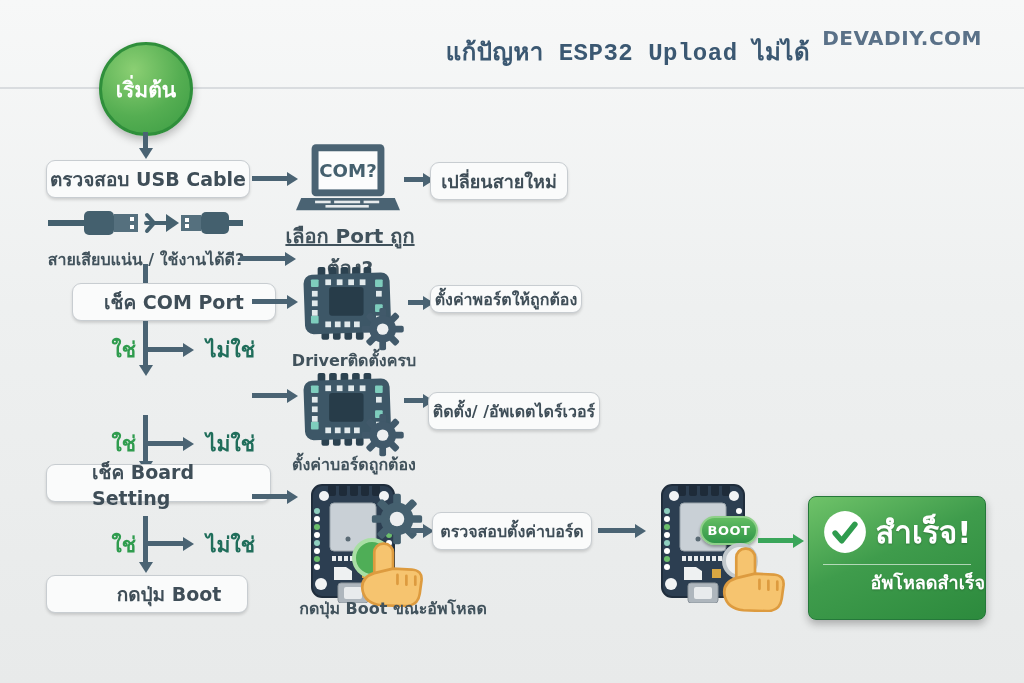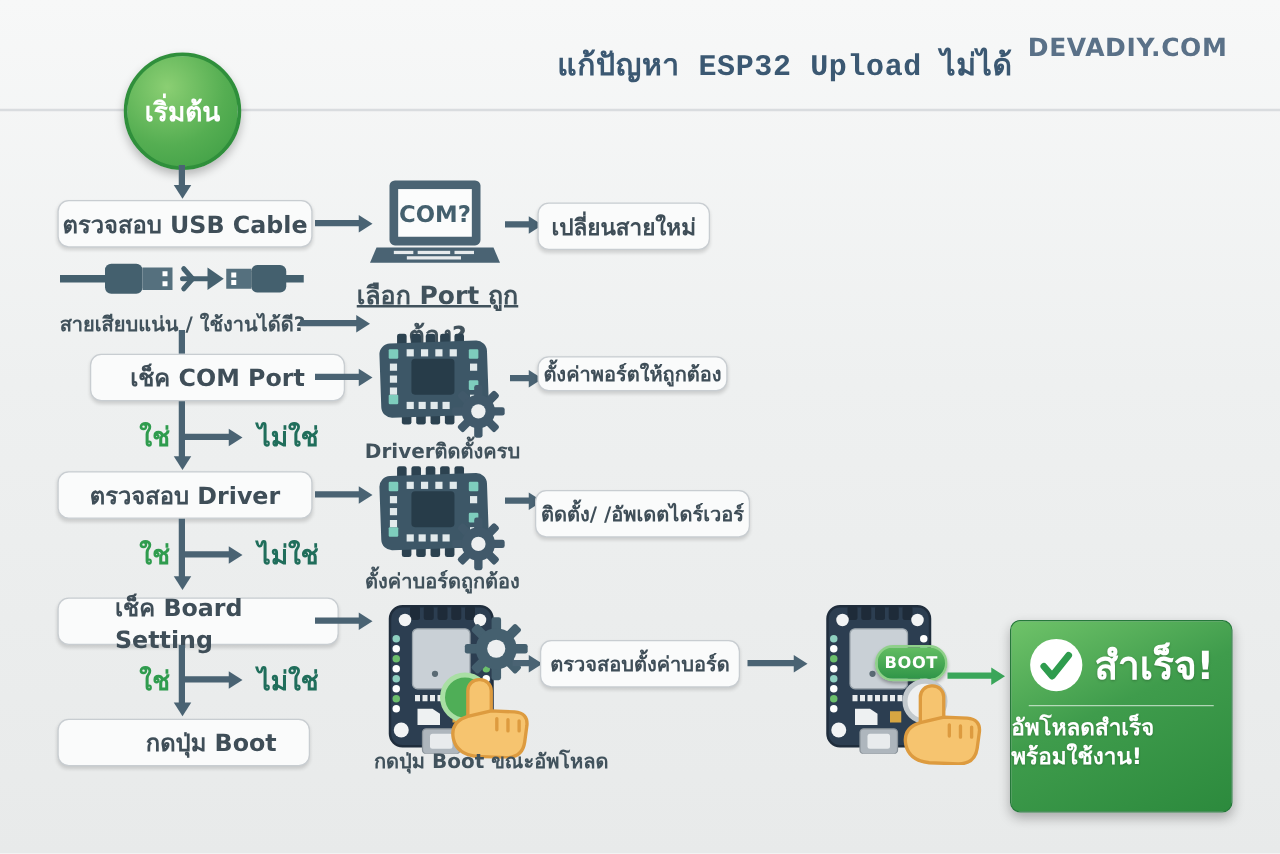--- a/index.html
+++ b/index.html
@@ -40,24 +40,24 @@
   .bootpill{
     position:absolute;left:700px;top:516px;width:58px;height:29px;border-radius:15px;
     background:linear-gradient(180deg,#63bd62,#2f9548);border:2px solid #8fd08a;
     box-shadow:0 2px 3px rgba(0,0,0,.3);display:flex;align-items:center;justify-content:center;
     color:#fff;font-size:13px;font-weight:bold;letter-spacing:.5px;box-sizing:border-box;}
   .ring-green{position:absolute;left:352px;top:538px;width:40px;height:40px;border-radius:50%;
     background:#4fae57;border:4px solid #a9dfa4;box-sizing:border-box;}
   .ring-gray{position:absolute;left:722px;top:543px;width:36px;height:36px;border-radius:50%;
     background:#eef0f1;border:4px solid #c2c9cd;box-sizing:border-box;}
   .success{
-    position:absolute;left:808px;top:496px;width:178px;height:154px;border-radius:8px;
+    position:absolute;left:808px;top:496px;width:178px;height:124px;border-radius:8px;
     background:linear-gradient(155deg,#6fc369 0%,#3f9c4c 45%,#2c8a3d 100%);
     border:1px solid #25783a;box-shadow:0 4px 9px rgba(0,0,0,.28);box-sizing:border-box;
-    color:#fff;text-align:left;}
+    color:#fff;text-align:right;}
   .success .hd{display:flex;align-items:center;justify-content:center;gap:9px;margin-top:10px;}
   .success .hd .t{font-size:31px;font-weight:bold;text-shadow:0 1px 2px rgba(0,0,0,.25);}
   .success hr{border:none;border-top:1px solid rgba(255,255,255,.6);margin:7px 14px 6px 14px;}
   .success .ln{font-size:18px;font-weight:600;line-height:1.3;text-shadow:0 1px 2px rgba(0,0,0,.2);}
   .chk{width:44px;height:44px;}
   svg{display:block;}
 </style>
 </head>
 <body>
 
@@ -256,41 +256,38 @@
   <div class="arr h" style="left:408px;top:300px;width:16px;"></div>
   <div class="box fix" style="left:430px;top:285px;width:152px;height:28px;">
     <span>ตั้งค่าพอร์ตให้ถูกต้อง</span>
   </div>
 
   <div class="arr v" style="left:143px;top:321px;height:46px;"></div>
   <div class="arr h" style="left:148px;top:347px;width:36px;"></div>
   <div class="yes" style="left:94px;top:333px;width:42px;text-align:right;">ใช่</div>
   <div class="no" style="left:206px;top:333px;">ไม่ใช่</div>
 
-  <div class="box step" style="left:46px;top:377px;width:204px;height:38px;">
-    <span>ตรวจสอบ Driver</span>
-  </div>
   <div class="arr h" style="left:252px;top:393px;width:36px;"></div>
   <div class="icon" style="left:298px;top:372px;">
     <svg width="112" height="88">
         <use href="#chipgear"></use>
       </svg>
   </div>
   <div class="cap" style="left:276px;top:452px;width:156px;">ตั้งค่าบอร์ดถูกต้อง</div>
   <div class="arr h" style="left:404px;top:398px;width:20px;"></div>
   <div class="box fix" style="left:428px;top:392px;width:172px;height:38px;">
     <span>ติดตั้ง/ /อัพเดตไดร์เวอร์</span>
   </div>
 
   <div class="arr v" style="left:143px;top:415px;height:48px;"></div>
   <div class="arr h" style="left:148px;top:441px;width:36px;"></div>
   <div class="yes" style="left:94px;top:427px;width:42px;text-align:right;">ใช่</div>
   <div class="no" style="left:206px;top:427px;">ไม่ใช่</div>
 
-  <div class="box step" style="left:46px;top:478px;width:225px;height:38px;padding-left:45px;">
+  <div class="box step" style="left:46px;top:464px;width:225px;height:38px;padding-left:45px;">
     <span>เช็ค Board Setting</span>
   </div>
   <div class="arr h" style="left:252px;top:494px;width:36px;"></div>
 
   <div class="icon" style="left:300px;top:483px;">
     <svg width="106" height="120">
         <use href="#esp32"></use>
       </svg>
   </div>
   <div class="icon" style="left:368px;top:490px;">
@@ -342,16 +339,15 @@
       <div class="chk">
         <svg viewBox="0 0 40 40" width="44" height="44">
           <circle cx="20" cy="20" r="19" fill="#ffffff"></circle>
           <path d="M11 21 l6 7 12 -15" stroke="#2f9c4e" stroke-width="5" fill="none" stroke-linecap="round" stroke-linejoin="round"></path>
         </svg>
       </div>
       <div class="t">สำเร็จ!</div>
     </div>
     <hr>
     <div class="ln">อัพโหลดสำเร็จ</div>
-    <div class="ln">พร้อมใช้งาน!</div>
   </div>
 
 </div>
 
 </body></html>

